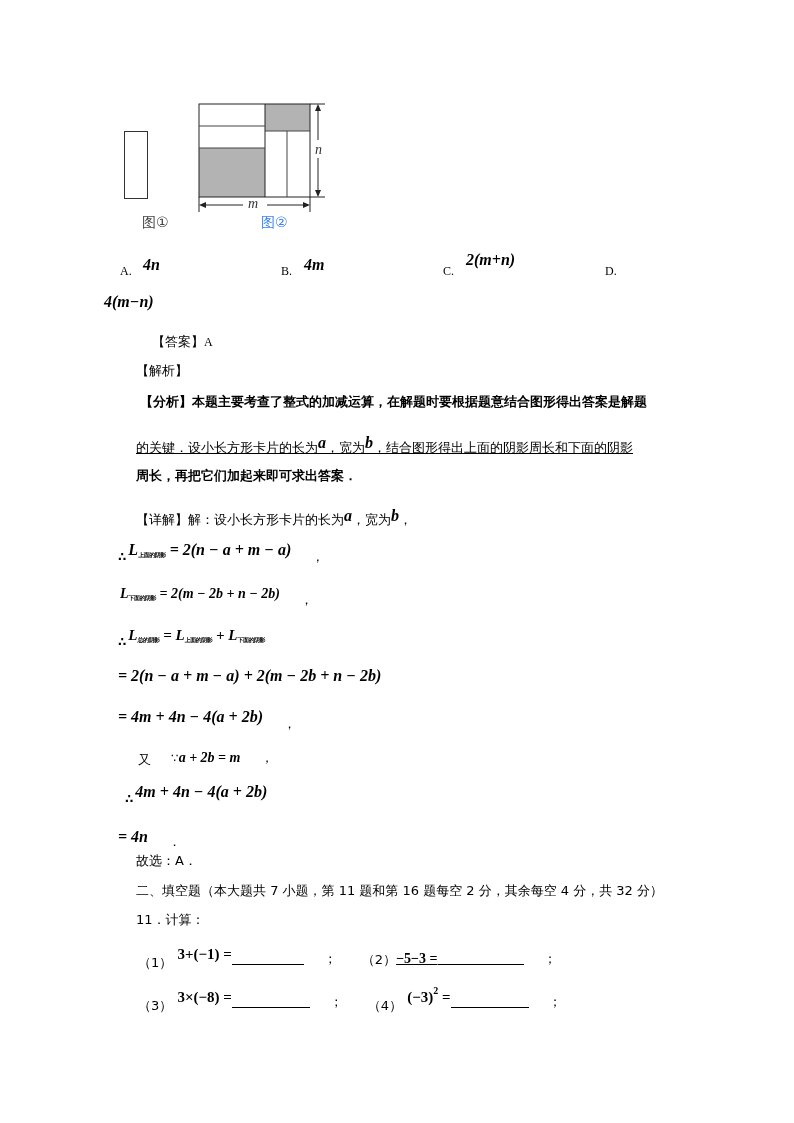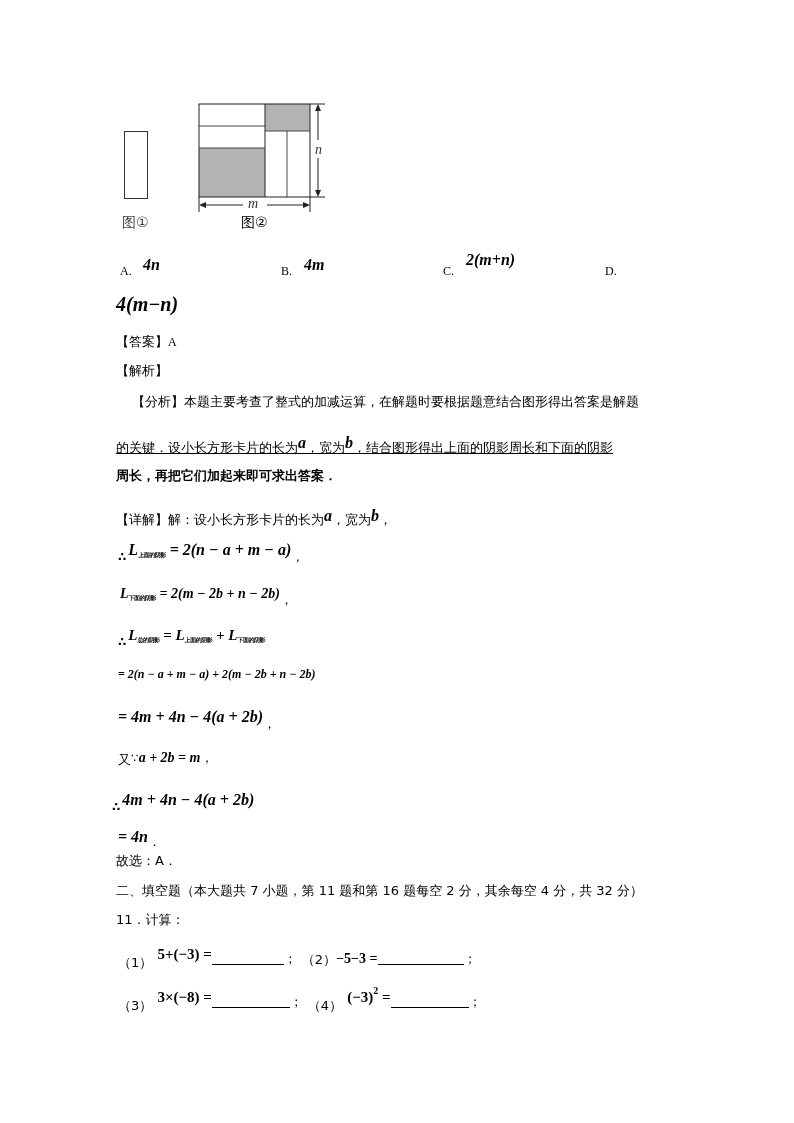--- a/index.html
+++ b/index.html
@@ -1,19 +1,19 @@
 <!DOCTYPE html>
 <html><head>
 <meta charset="utf-8">
 <style>
   html, body { margin:0; padding:0; background:#fff; }
   body { width:794px; height:1123px; position:relative; overflow:hidden;
          font-family:"DejaVu Serif", "Liberation Serif", serif; color:#000; }
   .abs { position:absolute; white-space:nowrap; }
-  .cn { font-family:"DejaVu Sans", "Liberation Sans", sans-serif; font-size:13px; }
+  .cn { font-family:"DejaVu Sans", "Liberation Sans", sans-serif; font-size:13px;margin-left:20px; }
   .lat { font-family:"Liberation Serif", "DejaVu Serif", serif; font-size:12px; }
   .math { font-family:"Liberation Serif", "DejaVu Serif", serif; font-weight:bold; font-style:italic; font-size:16px; }
   .sub { font-size:6px; font-weight:bold; font-style:normal; font-family:"DejaVu Sans", sans-serif; vertical-align:-2px; letter-spacing:-0.5px; }
   .sup { font-size:10px; vertical-align:8px; font-style:normal; }
   .therefore { font-family:"DejaVu Sans", sans-serif; font-size:12px; vertical-align:-6px; margin-right:2px; }
   .blank { display:inline-block; border-bottom:1px solid #000; height:14px; vertical-align:-2px; }
 </style>
 </head>
 <body>
 
@@ -39,37 +39,37 @@
 
   <line x1="199" y1="197" x2="199" y2="212" stroke="#222"></line>
   <line x1="310" y1="197" x2="310" y2="212" stroke="#222"></line>
   <line x1="203" y1="205" x2="243" y2="205" stroke="#222"></line>
   <line x1="267" y1="205" x2="306" y2="205" stroke="#222"></line>
   <polygon points="199,205 206,202 206,208" fill="#222"></polygon>
   <polygon points="310,205 303,202 303,208" fill="#222"></polygon>
 </svg>
 <div class="abs" style="left:314px; top:142px; font-style:italic; font-size:14px; font-family:'Liberation Serif',serif; color:#333; background:#fff; padding:0 1px;">n</div>
 <div class="abs" style="left:248px; top:196px; font-style:italic; font-size:14px; font-family:'Liberation Serif',serif; color:#333;">m</div>
-<div class="abs cn" style="left:241px; top:214px; font-size:14px; color:#000000;">图②</div>
+<div class="abs cn" style="left:241px; top:214px; font-size:14px; color:#3b82f6;">图②</div>
 
 <div class="abs lat" style="left:120px; top:264px;">A.</div>
 <div class="abs math" style="left:143px; top:256px;">4n</div>
 <div class="abs lat" style="left:281px; top:264px;">B.</div>
 <div class="abs math" style="left:304px; top:256px;">4m</div>
 <div class="abs lat" style="left:443px; top:264px;">C.</div>
 <div class="abs math" style="left:466px; top:251px; font-size:16px;">2(m+n)</div>
 <div class="abs lat" style="left:605px; top:264px;">D.</div>
-<div class="abs math" style="left:116px; top:293px; font-size:20px;">4(m−n)</div>
+<div class="abs math" style="left:104px; top:293px; font-size:16px;">4(m−n)</div>
 
-<div class="abs cn" style="left:116px; top:333px;">
+<div class="abs cn" style="left:132px; top:333px;">
   <span>【答案】</span><span class="lat">A</span>
 </div>
 <div class="abs cn" style="left:116px; top:362px;font-family:Liberation Serif, serif;">【解析】</div>
 
-<div class="abs cn" style="left:132px; top:393px;">
+<div class="abs cn" style="left:120px; top:393px;font-weight:bold;">
   <span>【分析】</span><span>本题主要考查了整式的加减运算，在解题时要根据题意结合图形得出答案是解题</span>
 </div>
 <div class="abs cn" style="left:116px; top:434px;text-decoration:underline;">
   <span>的关键．设小长方形卡片的长为</span><span class="math" style="vertical-align:4px;">a</span><span>，宽为</span><span class="math" style="vertical-align:4px;">b</span><span>，结合图形得出上面的阴影周长和下面的阴影</span>
 </div>
 <div class="abs cn" style="left:116px; top:467px;font-weight:bold;">周长，再把它们加起来即可求出答案．</div>
 
 <div class="abs cn" style="left:116px; top:507px;">
   <span>【详解】</span><span>解：设小长方形卡片的长为</span><span class="math" style="vertical-align:3px;">a</span><span>，宽为</span><span class="math" style="vertical-align:3px;">b</span><span>，</span>
 </div>
@@ -79,47 +79,47 @@
 </div>
 
 <div class="abs math" style="left:120px; top:586px; font-size:14px;">
   L<span class="sub">下面的阴影</span> <span>= 2(m − 2b + n − 2b)</span><span class="cn" style="font-weight:normal;font-style:normal;vertical-align:-6px;">，</span>
 </div>
 
 <div class="abs math" style="left:118px; top:627px; font-size:15px;">
   <span class="therefore">∴</span>L<span class="sub">总的阴影</span> = L<span class="sub">上面的阴影</span> + L<span class="sub">下面的阴影</span>
 </div>
 
-<div class="abs math" style="left:118px; top:667px; font-size:12px;">= 2(n − a + m − a) + 2(m − 2b + n − 2b)</div>
+<div class="abs math" style="left:118px; top:667px; font-size:16px;">= 2(n − a + m − a) + 2(m − 2b + n − 2b)</div>
 
 <div class="abs math" style="left:118px; top:708px; font-size:16px;">
   <span>= 4m + 4n − 4(a + 2b)</span><span class="cn" style="font-weight:normal;font-style:normal;vertical-align:-6px;">，</span>
 </div>
 
 <div class="abs" style="left:118px; top:747px;">
   <span class="cn" style="vertical-align:-2px;">又</span><span class="cn" style="font-size:12px;">∵</span><span class="math" style="font-size:14px;">a + 2b = m</span><span class="cn">，</span>
 </div>
 
-<div class="abs math" style="left:112px; top:783px; font-size:16px;margin-top:8px;">
+<div class="abs math" style="left:125px; top:783px; font-size:16px;">
   <span class="therefore">∴</span><span>4m + 4n − 4(a + 2b)</span>
 </div>
 
 <div class="abs math" style="left:118px; top:828px; font-size:16px;">
   <span>= 4n</span><span class="cn" style="font-weight:normal;font-style:normal;vertical-align:-4px;">．</span>
 </div>
 
 <div class="abs cn" style="left:116px; top:852px;">故选：A．</div>
 
 <div class="abs cn" style="left:116px; top:882px;">二、填空题（本大题共 7 小题，第 11 题和第 16 题每空 2 分，其余每空 4 分，共 32 分）</div>
 <div class="abs cn" style="left:116px; top:911px;">11．计算：</div>
 
 <div class="abs" style="left:118px; top:946px;">
   <span class="cn" style="vertical-align:-4px;">（1）</span>
-  <span class="math" style="font-style:normal;font-size:15px;vertical-align:4px;">5+(−3) =</span><span class="blank" style="width:72px;"></span><span class="cn">；</span>
-  <span class="cn" style="vertical-align:-1px;">（2）</span><span class="math" style="font-style:normal;font-size:14px;">−5−3 =</span><span class="blank" style="width:86px;"></span><span class="cn">；</span>
+  <span class="math" style="font-style:normal;font-size:15px;vertical-align:4px;">3+(−1) =</span><span class="blank" style="width:72px;"></span><span class="cn">；</span>
+  <span class="cn" style="vertical-align:-1px;">（2）</span><span class="math" style="font-style:normal;font-size:14px;text-decoration:underline;">−5−3 =</span><span class="blank" style="width:86px;"></span><span class="cn">；</span>
 </div>
 
 <div class="abs" style="left:118px; top:985px;">
   <span class="cn" style="vertical-align:-4px;">（3）</span>
   <span class="math" style="font-style:normal;font-size:15px;vertical-align:4px;">3×(−8) =</span><span class="blank" style="width:78px;"></span><span class="cn">；</span>
   <span class="cn" style="vertical-align:-4px;">（4）</span>
   <span class="math" style="font-style:normal;font-size:15px;vertical-align:4px;"><span>(−3)</span><span class="sup">2</span><span> =</span></span><span class="blank" style="width:78px;"></span><span class="cn">；</span>
 </div>
 
 </body></html>

